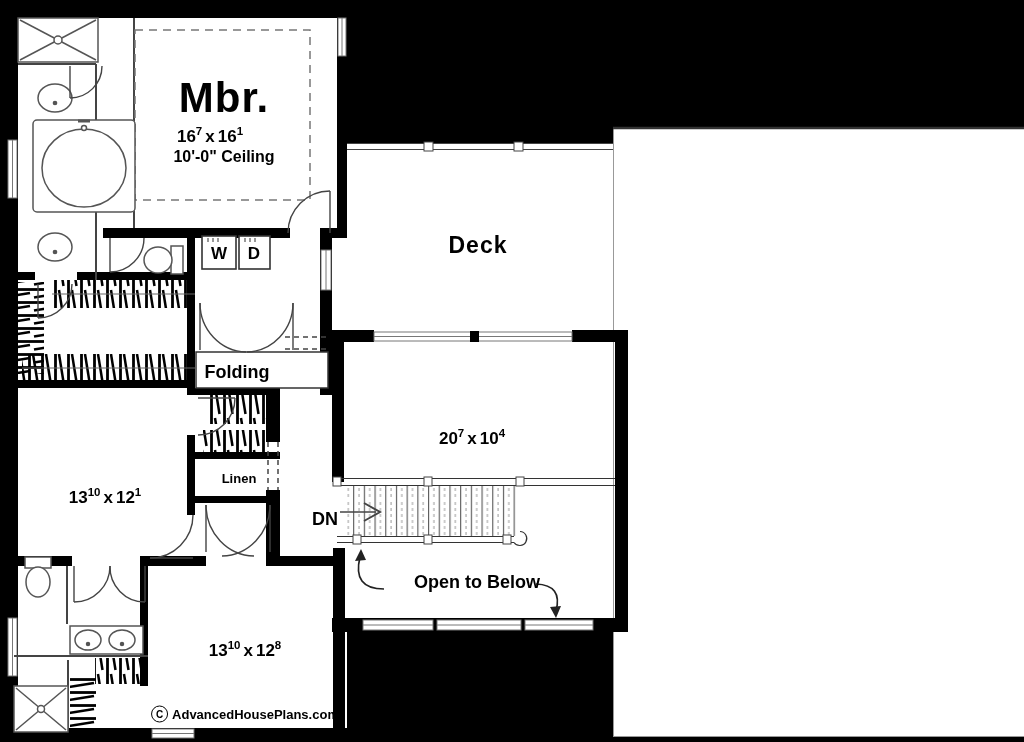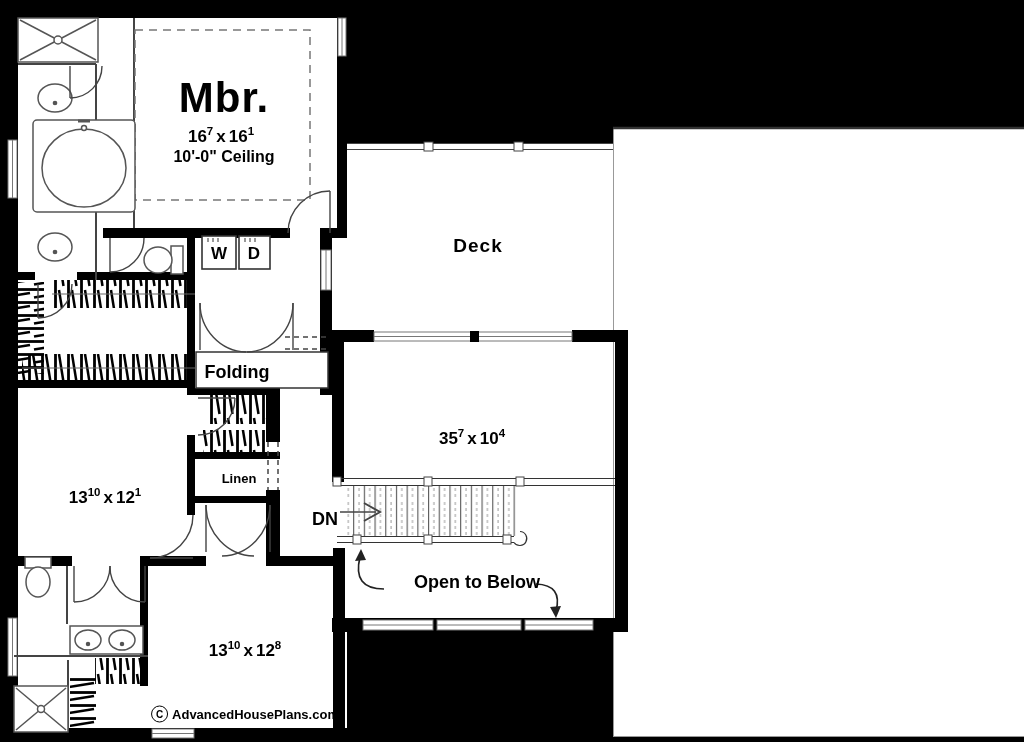--- a/index.html
+++ b/index.html
@@ -2,21 +2,21 @@
 <html><head>
 <meta charset="utf-8">
 <style>
   html,body{margin:0;padding:0;background:#000;}
   #stage{position:relative;width:1024px;height:742px;background:#000;overflow:hidden;
          font-family:"Liberation Sans",sans-serif;}
   svg{position:absolute;left:0;top:0;}
   .lbl{position:absolute;transform:translate(-50%,-50%);font-weight:bold;color:#000;
        white-space:nowrap;line-height:1;}
   .room-name{font-size:42px;letter-spacing:1px;}
-  .deck-name{font-size:19px;letter-spacing:1px;}
+  .deck-name{font-size:23px;letter-spacing:1px;}
   .dim{font-size:17px;}
   .dim .sp{font-size:11.5px;vertical-align:7px;font-weight:bold;}
   .dim .sep{margin:0 3px;}
   .ceil{font-size:16px;}
   .small{font-size:18px;}
   .tiny{font-size:13px;}
   .wd{font-size:17px;}
   .wm{font-size:13px;display:flex;align-items:center;gap:4px;}
   .wm .cc{display:inline-flex;align-items:center;justify-content:center;width:15px;height:15px;
           border:1.4px solid #000;border-radius:50%;font-size:10px;}
@@ -296,29 +296,29 @@
 
   <g stroke="#222" stroke-width="1.7" fill="none">
     <path d="M384,589 Q352,589 360,557"></path>
     <polygon points="355,561 361,549 366,560" fill="#222" stroke="none"></polygon>
     <path d="M536,584 Q563,585 556,611"></path>
     <polygon points="550,607 561,606 556,618" fill="#222" stroke="none"></polygon>
   </g>
 </svg>
 
 <div class="lbl room-name" style="left:224px;top:98px;">Mbr.</div>
-<div class="lbl dim" style="left:221px;top:135px;">
+<div class="lbl dim" style="left:210px;top:135px;">
   <span>16</span><span class="sp">7</span><span class="sep">x</span><span>16</span><span class="sp">1</span>
 </div>
 <div class="lbl ceil" style="left:224px;top:157px;">10'-0" Ceiling</div>
 
 <div class="lbl deck-name" style="left:478px;top:245px;">Deck</div>
 
 <div class="lbl dim" style="left:472px;top:437px;">
-  <span>35</span><span class="sp">7</span><span class="sep">x</span><span>10</span><span class="sp">4</span>
+  <span>20</span><span class="sp">7</span><span class="sep">x</span><span>10</span><span class="sp">4</span>
 </div>
 
 <div class="lbl dim" style="left:105px;top:496px;">
   <span>13</span><span class="sp">10</span><span class="sep">x</span><span>12</span><span class="sp">1</span>
 </div>
 
 <div class="lbl dim" style="left:245px;top:649px;">
   <span>13</span><span class="sp">10</span><span class="sep">x</span><span>12</span><span class="sp">8</span>
 </div>
 

